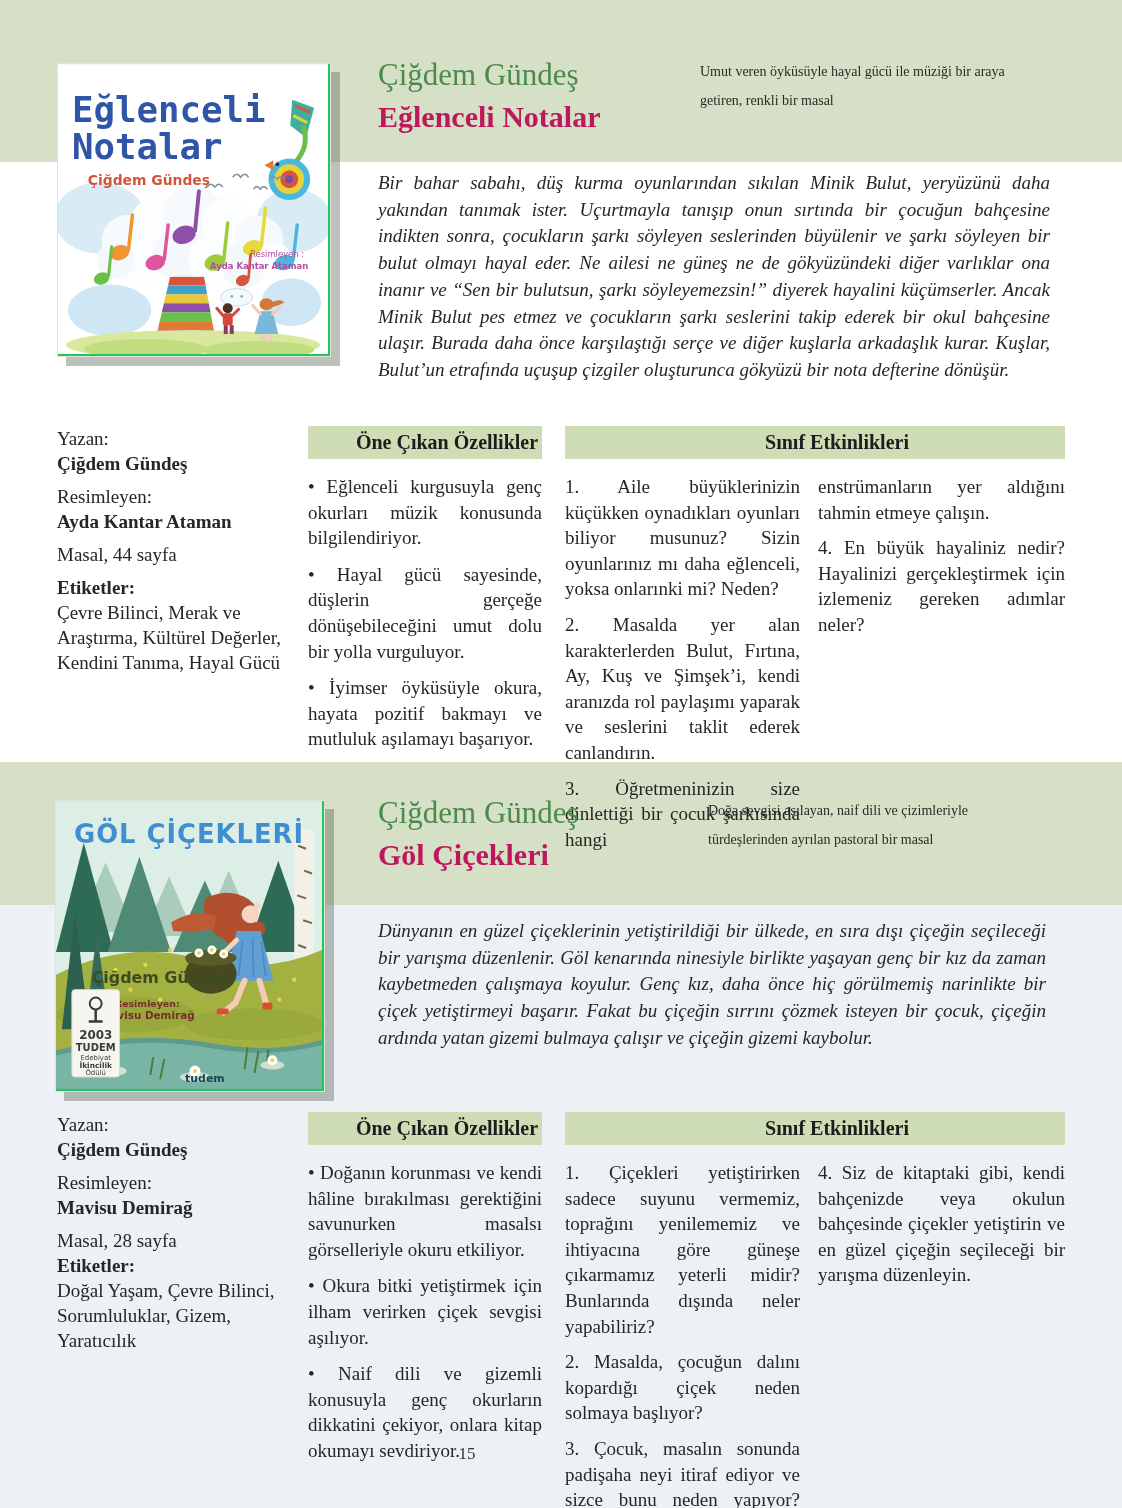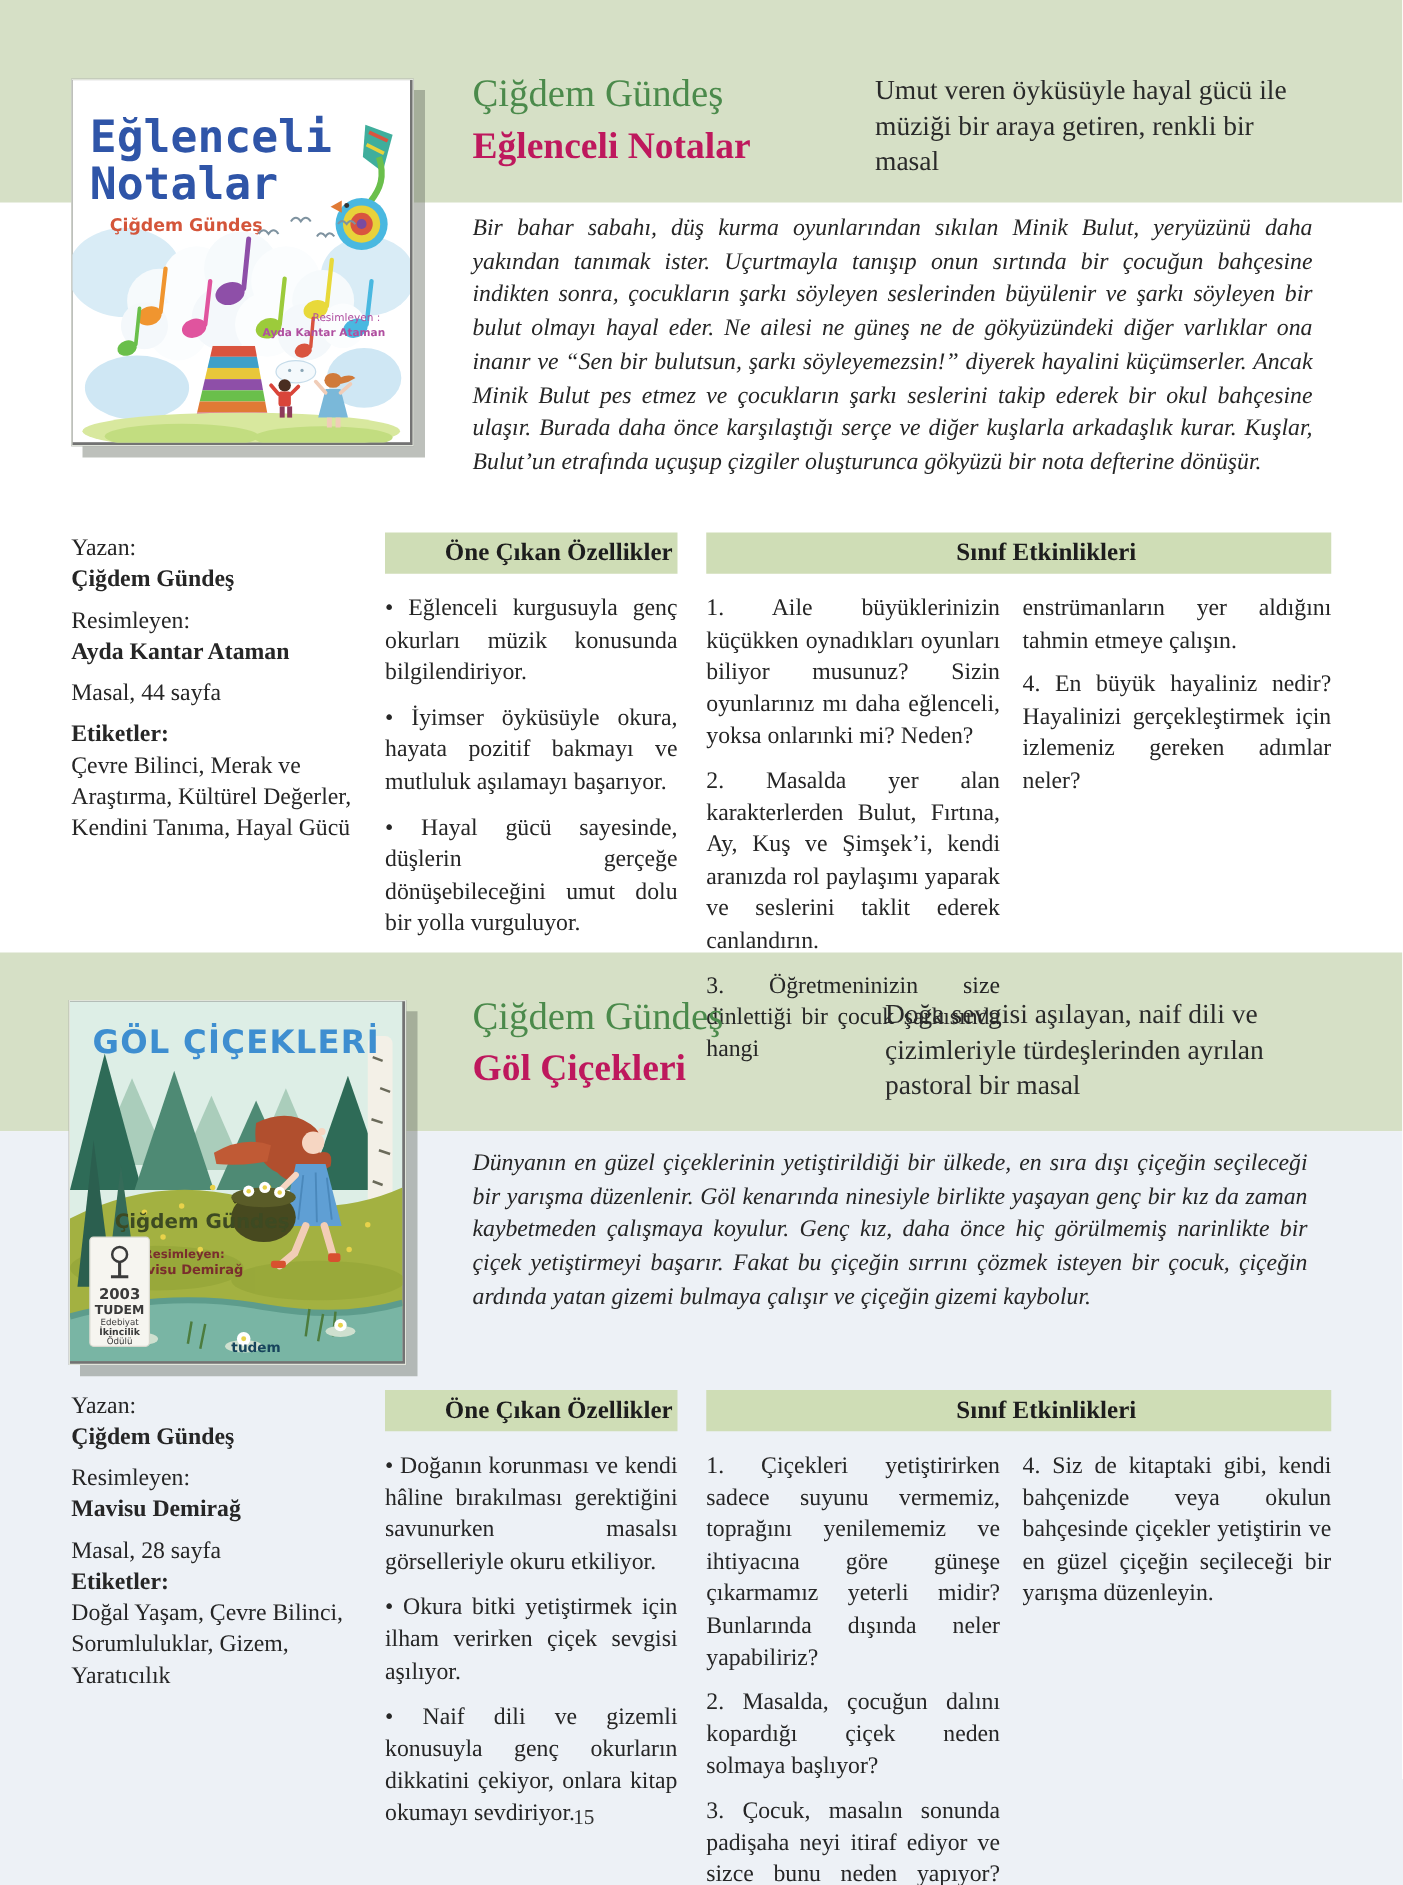--- a/index.html
+++ b/index.html
@@ -3,32 +3,32 @@
 <meta charset="utf-8">
 <style>
   html,body{margin:0;padding:0;background:#fff;}
   .page{position:relative;width:1122px;height:1508px;background:#ffffff;overflow:hidden;
         font-family:"Liberation Serif","DejaVu Serif",serif;color:#262626;}
   .band{position:absolute;left:0;width:1122px;background:#d6e0c6;}
   .band-1{top:0;height:162px;}
   .band-2{top:762px;height:143px;}
   .section2-bg{position:absolute;left:0;top:905px;width:1122px;height:603px;background:#edf1f6;}
 
-  .cover{position:absolute;background:#737373;border:1px solid #e0e4da;
+  .cover{position:absolute;background:#22c55e;border:1px solid #e0e4da;
          box-shadow:9px 9px 0 rgba(98,104,94,.42);}
   .cover-1{left:57px;top:63px;width:272px;height:292px;}
   .cover-2{left:55px;top:800px;width:268px;height:290px;}
   .cover svg{display:block;}
 
   .book-author{position:absolute;font-size:31px;color:#4b8a4b;white-space:nowrap;}
   .book-title{position:absolute;font-size:30px;font-weight:bold;color:#be185d;white-space:nowrap;}
   .author-1{left:378px;top:57px;} .title-1{left:378px;top:100px;}
   .author-2{left:378px;top:795px;} .title-2{left:378px;top:838px;}
 
-  .tagline{position:absolute;font-size:22px;line-height:28.5px;color:#2a2a2a;}
+  .tagline{position:absolute;font-size:14px;line-height:28.5px;color:#2a2a2a;}
   .tagline-1{left:700px;top:58px;width:348px;}
   .tagline-2{left:708px;top:797px;width:336px;}
 
   .desc{position:absolute;font-size:19px;line-height:26.7px;text-align:justify;hyphens:auto;font-style:italic;}
   .desc-1{left:378px;top:170px;width:672px;}
   .desc-2{left:378px;top:918px;width:668px;}
 
   .meta{position:absolute;left:57px;width:254px;font-size:19px;line-height:25px;}
   .meta-1{top:426px;} .meta-2{top:1112px;}
   .meta .group{margin-bottom:8px;}
@@ -186,22 +186,22 @@
     <div class="group">
       <div class="bold">Etiketler:</div>
       <div>Çevre Bilinci, Merak ve Araştırma, Kültürel Değerler, Kendini Tanıma, Hayal Gücü</div>
     </div>
   </div>
 
   <div class="features features-1">
     <div class="col-header">Öne Çıkan Özellikler</div>
     <div class="items">
       <p class="bullet-item">Eğlenceli kurgusuyla genç okurları müzik konusunda bilgilendiriyor.</p>
+      <p class="bullet-item">Hayal gücü sayesinde, düşlerin gerçeğe dönüşebileceğini umut dolu bir yolla vurguluyor.</p>
       <p class="bullet-item">İyimser öyküsüyle okura, hayata pozitif bakmayı ve mutluluk aşılamayı başarıyor.</p>
-      <p class="bullet-item">Hayal gücü sayesinde, düşlerin gerçeğe dönüşebileceğini umut dolu bir yolla vurguluyor.</p>
     </div>
   </div>
 
   <div class="activities activities-1">
     <div class="col-header">Sınıf Etkinlikleri</div>
     <div class="cols">
       <div class="acol acol-1">
         <p class="activity-item">1. Aile büyüklerinizin küçükken oynadıkları oyunları biliyor musunuz? Sizin oyunlarınız mı daha eğlenceli, yoksa onlarınki mi? Neden?</p>
         <p class="activity-item">2. Masalda yer alan karakterlerden Bulut, Fırtına, Ay, Kuş ve Şimşek’i, kendi aranızda rol paylaşımı yaparak ve seslerini taklit ederek canlandırın.</p>
         <p class="activity-item">3. Öğretmeninizin size dinlettiği bir çocuk şarkısında hangi</p>

